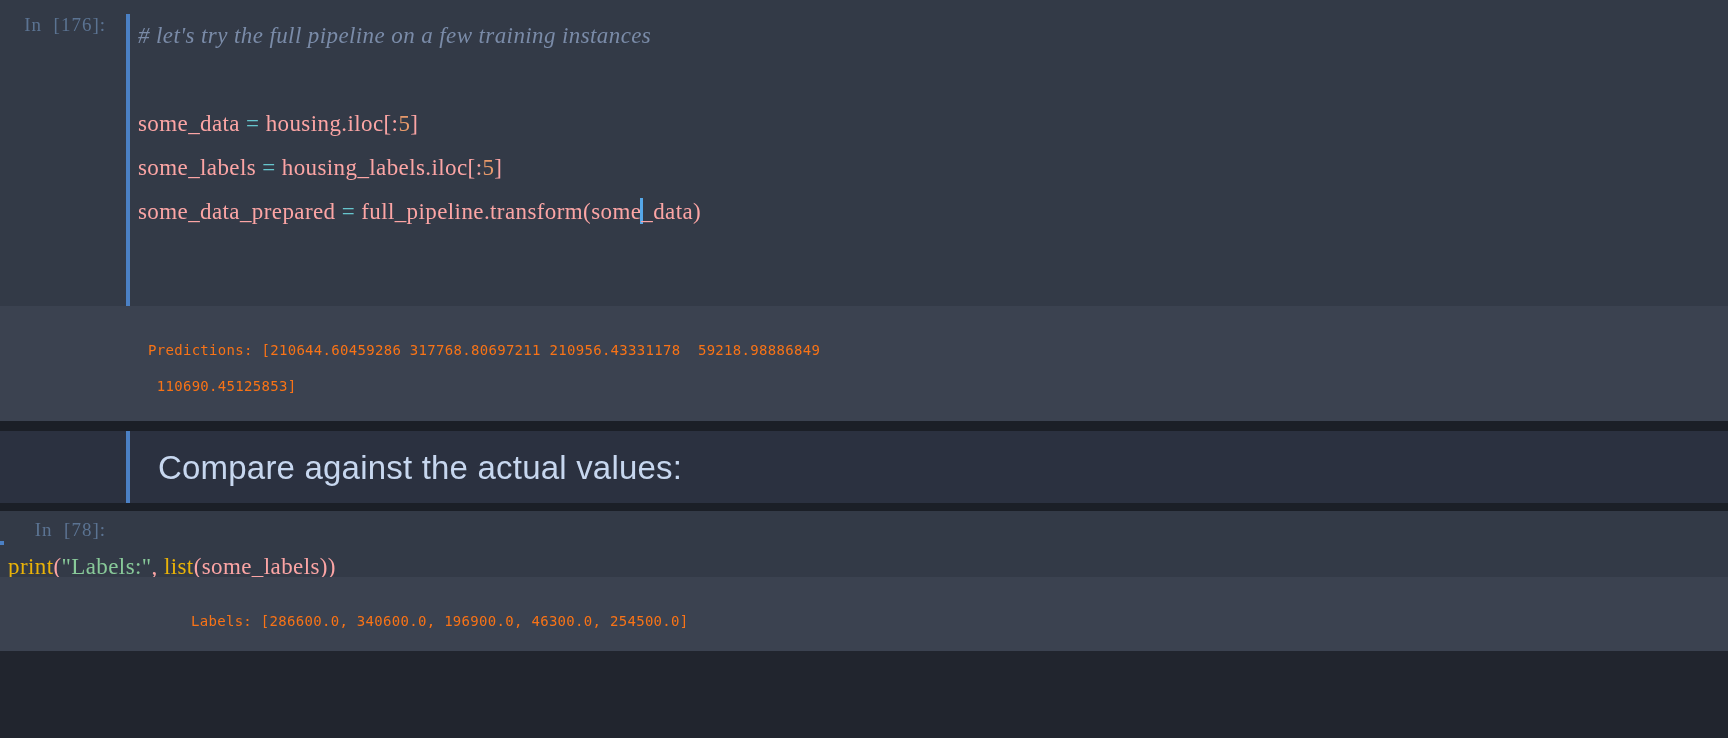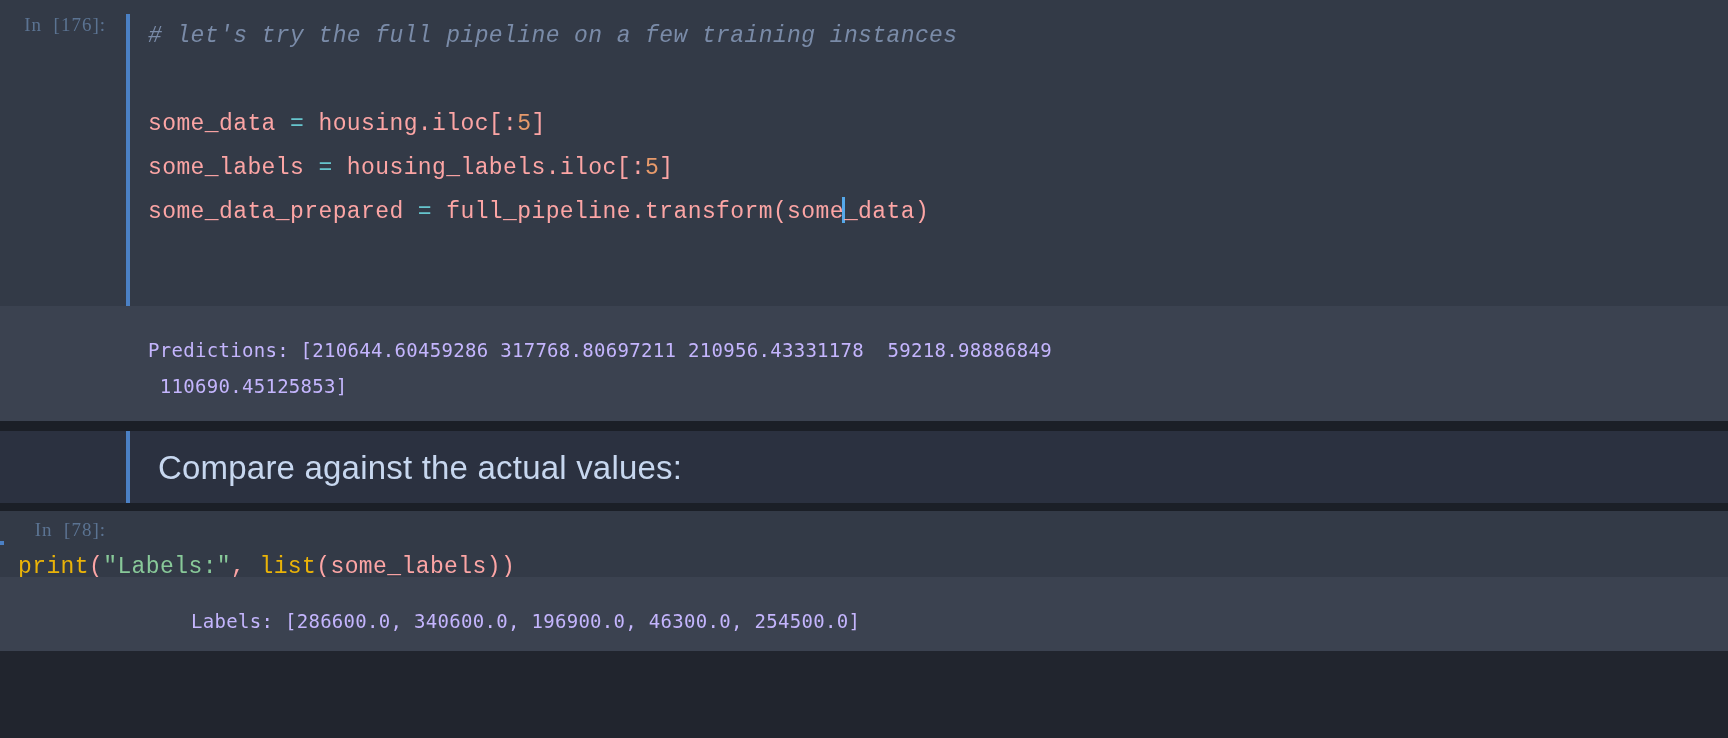--- a/index.html
+++ b/index.html
@@ -50,26 +50,26 @@
   .cell-body {
     flex: 1 1 auto;
     min-width: 0;
   }
 
   
   .input-area {
     background: #333a47;
   }
   .code {
-    font-family: Liberation Mono, monospace;
+    font-family: Liberation Serif, serif;
     font-size: 23px;
     line-height: 44px;
     color: #c9cfdb;
     white-space: pre;
-    padding-left: 18px;
+    padding-left: 8px;
     letter-spacing: 0.4px;
   }
   .code .comment { color: #7a8ba8; font-style: italic; }
   .code .op      { color: #66c5cd; }
   .code .num     { color: #e79a6b; }
   .code .fn      { color: #eab308; }
   .code .str     { color: #88c999; }
   .code .plain   { color: #fca5a5; }
   .code .caret {
     display: inline-block;
@@ -79,23 +79,23 @@
     vertical-align: -5px;
     margin: 0 -1.5px;
   }
 
   
   .output-area {
     background: #3b4250;
   }
   .output-text {
     font-family: "DejaVu Sans Mono", monospace;
-    font-size: 19px;
+    font-size: 14px;
     line-height: 36px;
-    color: #c4b5fd;
+    color: #f97316;
     white-space: pre;
     padding-left: 22px;
     letter-spacing: 0.3px;
   }
 
   
   .md-cell {
     background: #2b3140;
   }
   .md-bar {

